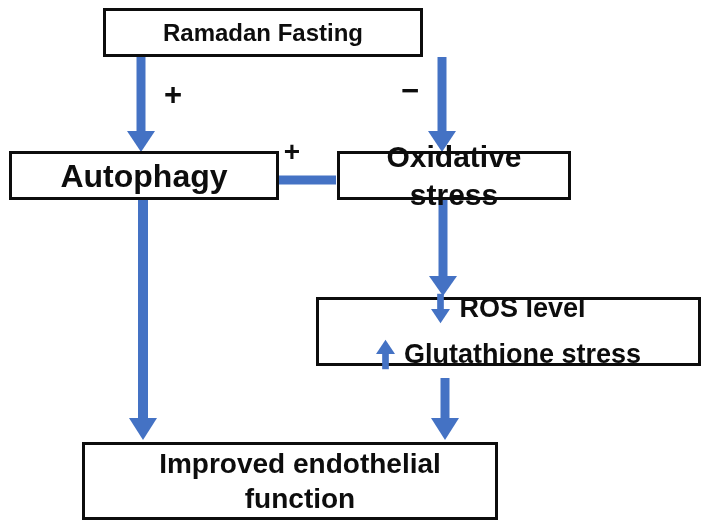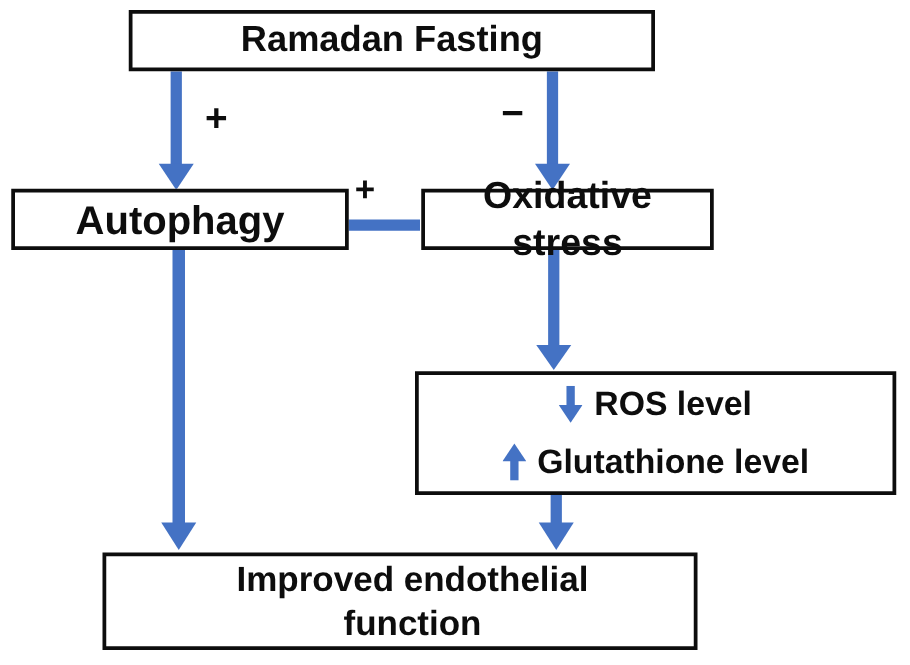--- a/index.html
+++ b/index.html
@@ -27,29 +27,29 @@
     border:3px solid var(--border);
     background:var(--boxfill);
     display:flex;
     align-items:center;
     justify-content:center;
     text-align:center;
     font-weight:bold;
     color:var(--text);
     line-height:1.25;
   }
-  .box-ramadan{left:103px;top:8px;width:421px;height:49px;font-size:29px;}
+  .box-ramadan{left:103px;top:8px;width:320px;height:49px;font-size:24px;}
   .box-autophagy{left:9px;top:151px;width:270px;height:49px;font-size:32px;}
   .box-oxidative{left:337px;top:151px;width:234px;height:49px;font-size:30px;}
   .box-levels{
-    left:332px;top:297px;width:385px;height:99px;
+    left:316px;top:297px;width:385px;height:69px;
     flex-direction:column;justify-content:center;
     font-size:27px;gap:12px;
   }
-  .box-outcome{left:82px;top:442px;width:476px;height:78px;font-size:28px;padding-left:20px;}
+  .box-outcome{left:82px;top:442px;width:416px;height:78px;font-size:28px;padding-left:20px;}
   .box-outcome span{display:block;max-width:330px;}
   .level-line{display:flex;align-items:center;gap:9px;}
   .mini-arrow{display:block;}
   .mini-arrow .arrow-head,.mini-arrow rect{fill:var(--arrow);}
   .sign{
     position:absolute;
     transform:translate(-50%,-50%);
     font-weight:bold;
     font-size:31px;
     color:var(--text);
@@ -109,21 +109,21 @@
         <rect x="6.5" y="0" width="7" height="17"></rect>
         <polygon class="arrow-head" points="0,16 20,16 10,31"></polygon>
       </svg>
       <span>ROS level</span>
     </div>
     <div class="level-line">
       <svg class="mini-arrow" width="19" height="31" viewBox="0 0 20 31" xmlns="http://www.w3.org/2000/svg">
         <polygon class="arrow-head" points="10,0 0,15 20,15"></polygon>
         <rect x="6.5" y="14" width="7" height="17"></rect>
       </svg>
-      <span>Glutathione level</span>
+      <span>Glutathione stress</span>
     </div>
   </div>
 
   <div class="box box-outcome">
     <span>Improved endothelial function</span>
   </div>
 
 </div>
 
 </body></html>

